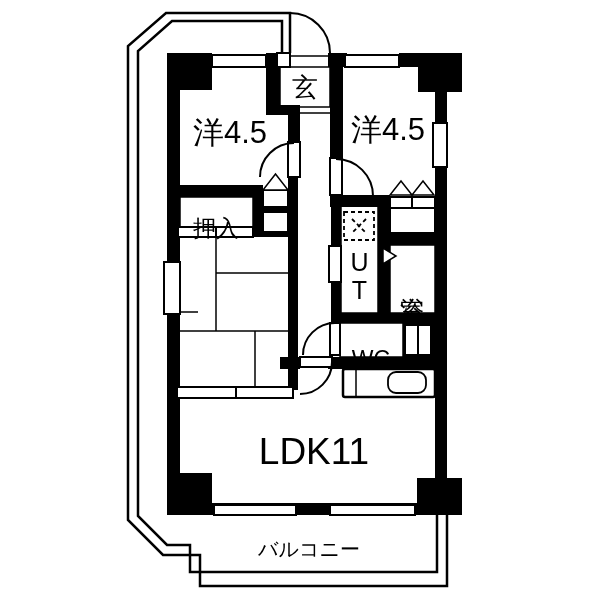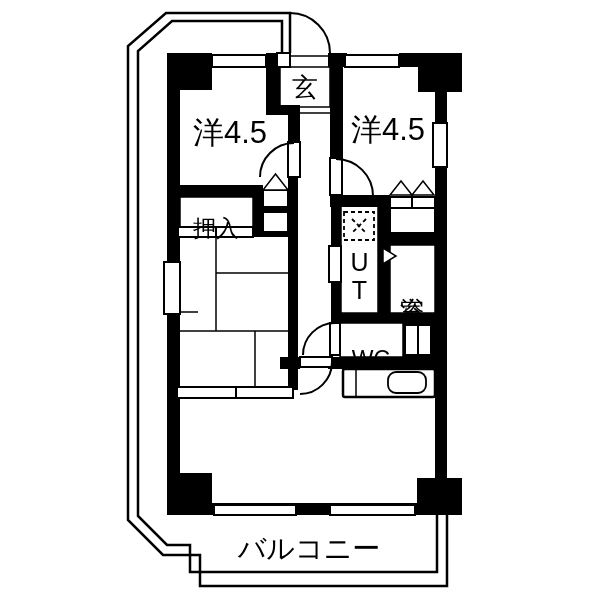--- a/index.html
+++ b/index.html
@@ -121,14 +121,15 @@
     <rect x="388" y="372" width="38" height="21" rx="8" fill="#fff" stroke="#000" stroke-width="1.8"></rect>
   </svg>
 
   <div class="lbl" style="left:305px;top:87px;font-size:26px">玄</div>
   <div class="lbl" style="left:230px;top:132px;font-size:31px">洋4.5</div>
   <div class="lbl" style="left:388px;top:129px;font-size:31px">洋4.5</div>
   <div class="lbl" style="left:216px;top:228px;font-size:23px">押入</div>
   <div class="lbl v" style="left:359px;top:276px;font-size:25px">UT</div>
   <div class="lbl v" style="left:412px;top:278px;font-size:24px">浴室</div>
   <div class="lbl" style="left:371px;top:359px;font-size:23px">WC</div>
-  <div class="lbl" style="left:309px;top:549px;font-size:28px">バルコニー</div>
+  <div class="lbl" style="left:314px;top:451px;font-size:37px">LDK11</div>
+  <div class="lbl" style="left:309px;top:549px;font-size:20px">バルコニー</div>
 </div>
 
 </body></html>

